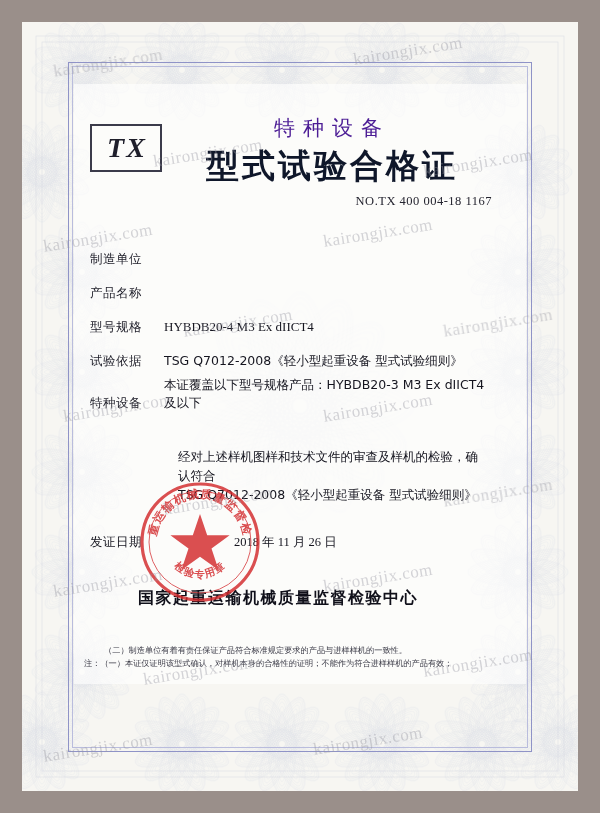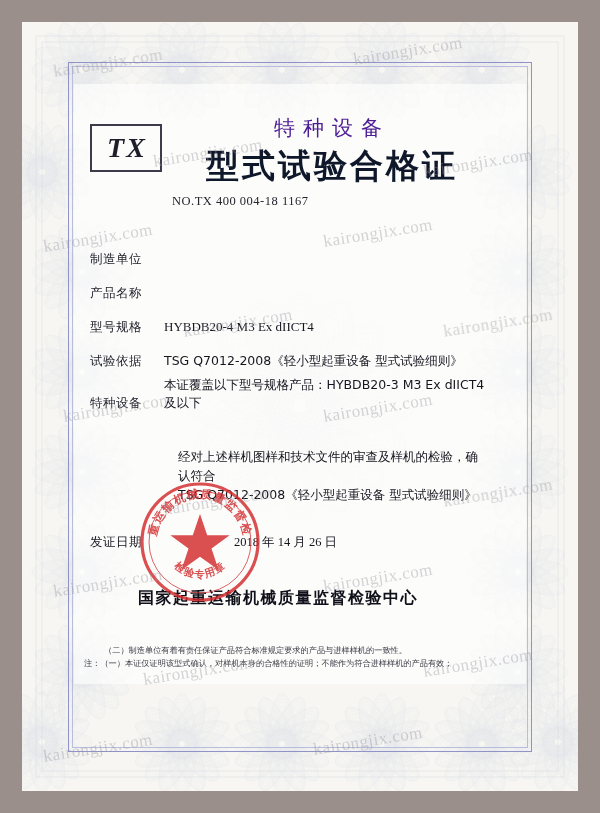--- a/index.html
+++ b/index.html
@@ -100,21 +100,21 @@
     font-size: 33px;
     font-weight: bold;
     letter-spacing: 3px;
     color: #0f172a;
   }
   .cert-no {
     position: absolute;
     left: 150px;
     top: 172px;
     width: 320px;
-    text-align: left;
+    text-align: right;
     font-family: "Liberation Serif", serif;
     font-size: 12.5px;
     letter-spacing: 0.5px;
     color: #24242f;
   }
   
   .fields {
     position: absolute;
     left: 68px;
     top: 218px;
@@ -331,21 +331,21 @@
         </div>
       </div>
 
       <div class="statement">
         <span>经对上述样机图样和技术文件的审查及样机的检验，确认符合</span><br>
         <span>TSG Q7012-2008《轻小型起重设备  型式试验细则》</span>
       </div>
 
       <div class="issue">
         <span class="ilbl">发证日期</span>
-        <span class="ival">2018 年 14 月 26 日</span>
+        <span class="ival">2018 年 11 月 26 日</span>
       </div>
 
       <div class="org">国家起重运输机械质量监督检验中心</div>
 
       <svg class="seal" viewBox="0 0 124 124">
         <g opacity="0.82">
           <circle cx="62" cy="62" r="58" fill="none" stroke="#d2282b" stroke-width="3.2"></circle>
           <circle cx="62" cy="62" r="51" fill="none" stroke="#d2282b" stroke-width="0.9"></circle>
           <path id="sealTop" d="M 62,62 m -44,0 a 44,44 0 1 1 88,0" fill="none" stroke="none"></path>
           <path id="sealBottom" d="M 62,62 m -33,14 a 36,36 0 0 0 66,0" fill="none" stroke="none"></path>

